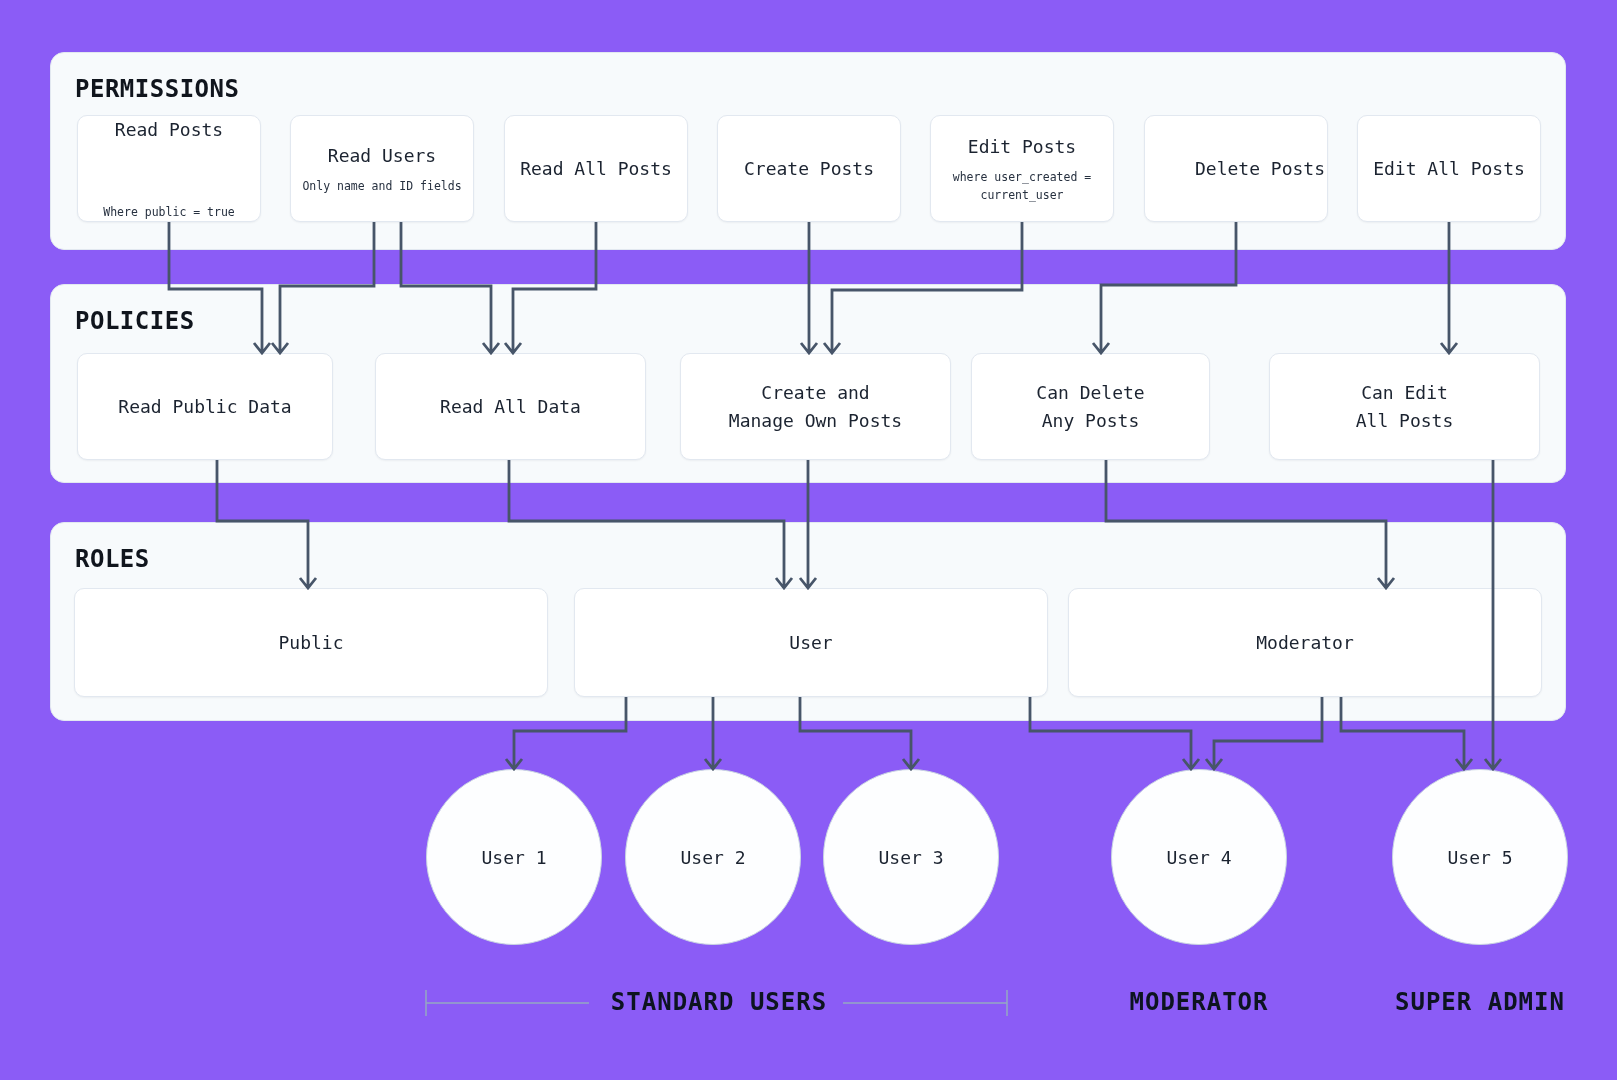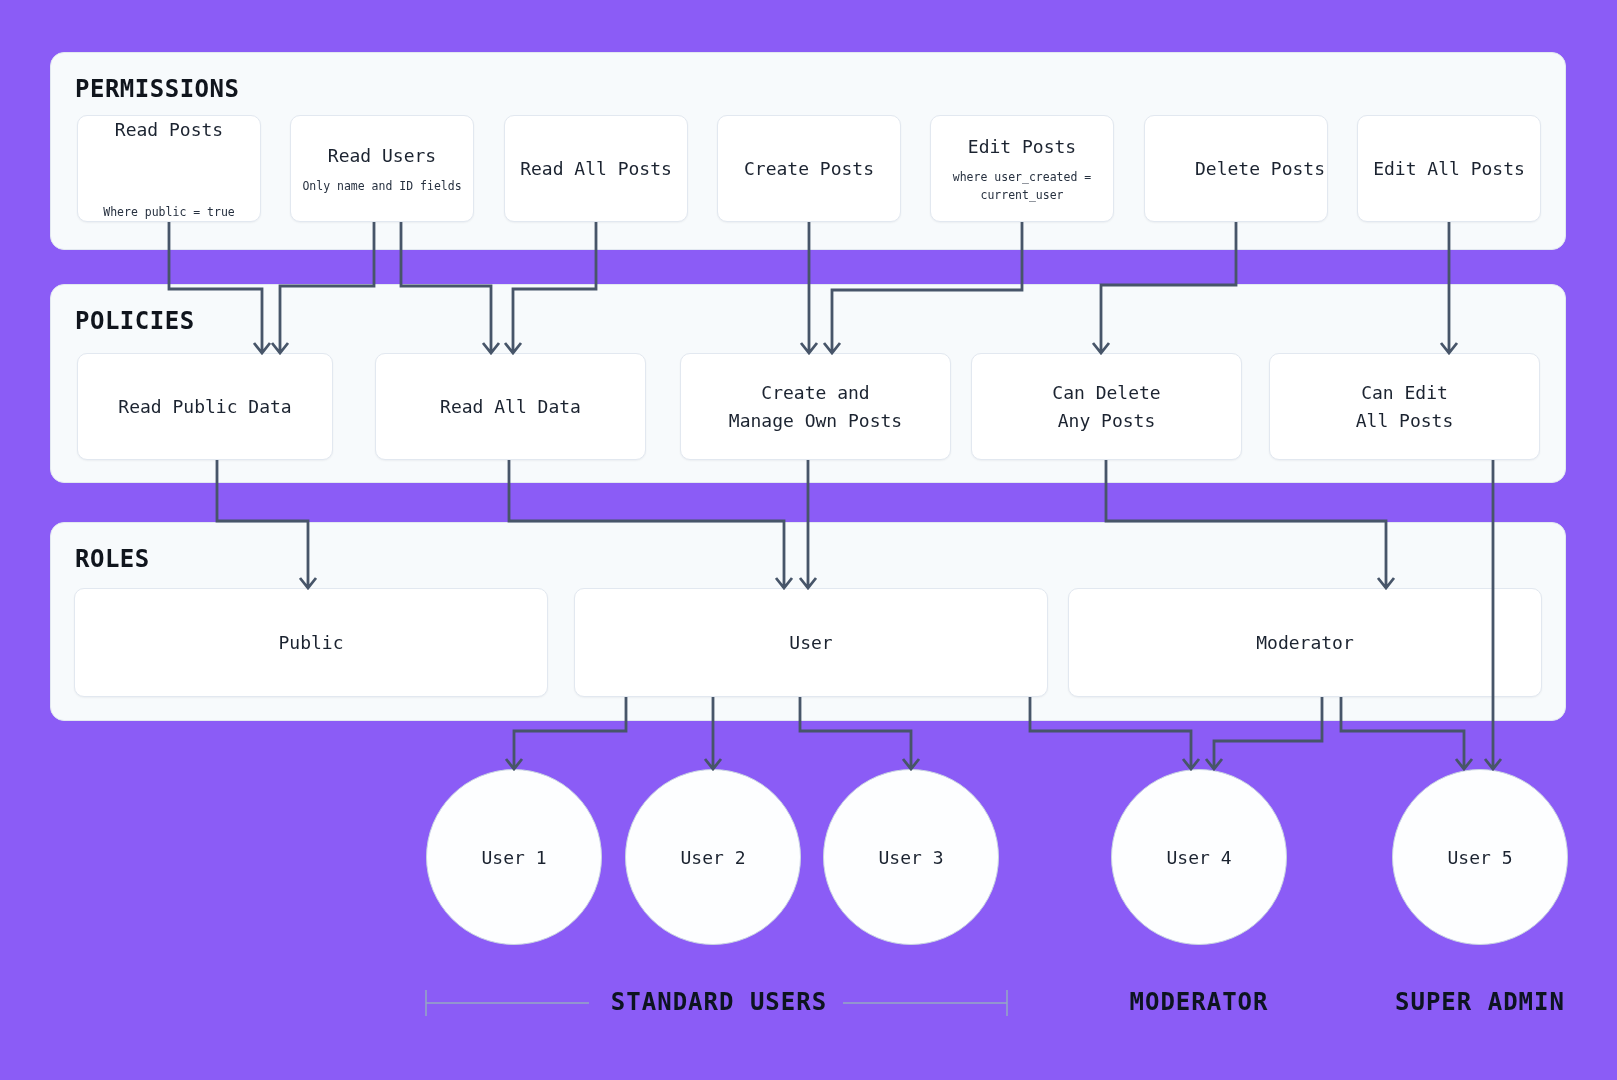--- a/index.html
+++ b/index.html
@@ -100,21 +100,21 @@
 
   <div class="node" style="left:375px; top:353px; width:271px; height:107px;">
     <div class="label">Read All Data</div>
   </div>
 
   <div class="node" style="left:673px; top:353px; width:271px; height:107px;margin-left:7px;">
     <div class="label">Create and</div>
     <div class="label">Manage Own Posts</div>
   </div>
 
-  <div class="node" style="left:971px; top:353px; width:271px; height:107px;">
+  <div class="node" style="left:971px; top:353px; width:239px; height:107px;">
     <div class="label">Can Delete</div>
     <div class="label">Any Posts</div>
   </div>
 
   <div class="node" style="left:1269px; top:353px; width:271px; height:107px;">
     <div class="label">Can Edit</div>
     <div class="label">All Posts</div>
   </div>
 
   <div class="node" style="left:74px; top:588px; width:474px; height:109px;">

